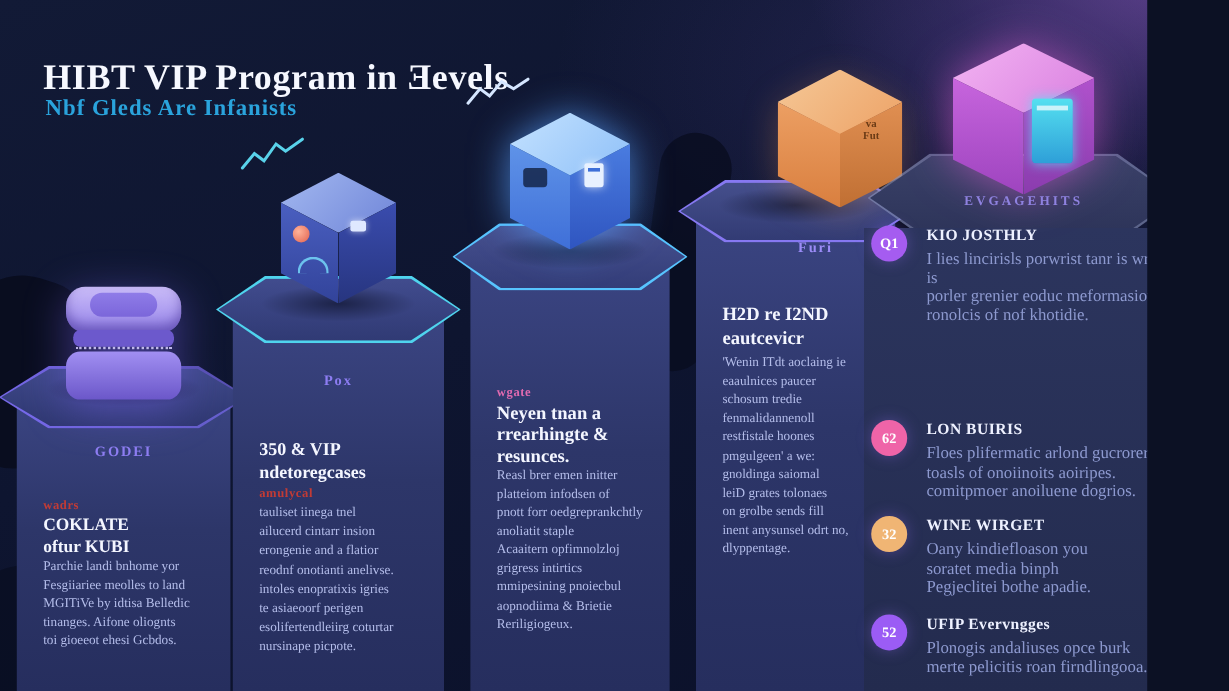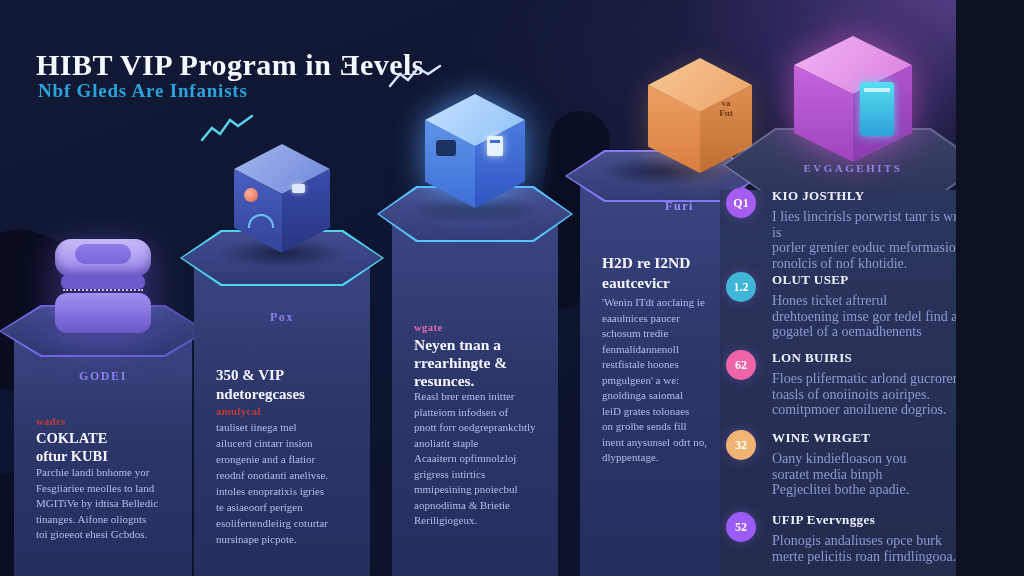--- a/index.html
+++ b/index.html
@@ -241,29 +241,20 @@
 
     <div class="p-item" style="top:60px;">
       <div class="p-badge" style="background-color: rgb(165, 92, 240);">Q1</div>
       <div class="p-content">
         <div class="p-title">KIO JOSTHLY</div>
         <div class="p-body pre">I lies lincirisls porwrist tanr is wrib is
 porler grenier eoduc meformasiots,
 ronolcis of nof khotidie.</div>
       </div>
     </div>
-    <div class="p-item" style="top:144px;">
-      <div class="p-badge" style="background-color: rgb(63, 182, 216);">1.2</div>
-      <div class="p-content">
-        <div class="p-title">OLUT USEP</div>
-        <div class="p-body pre">Hones ticket aftrerul
-drehtoening imse gor tedel find a
-gogatel of a oemadhenents</div>
-      </div>
-    </div>
     <div class="p-item" style="top:222px;">
       <div class="p-badge" style="background-color: rgb(239, 100, 168);">62</div>
       <div class="p-content">
         <div class="p-title">LON BUIRIS</div>
         <div class="p-body pre">Floes plifermatic arlond gucrorer
 toasls of onoiinoits aoiripes.
 comitpmoer anoiluene dogrios.</div>
       </div>
     </div>
     <div class="p-item" style="top:302px;">

